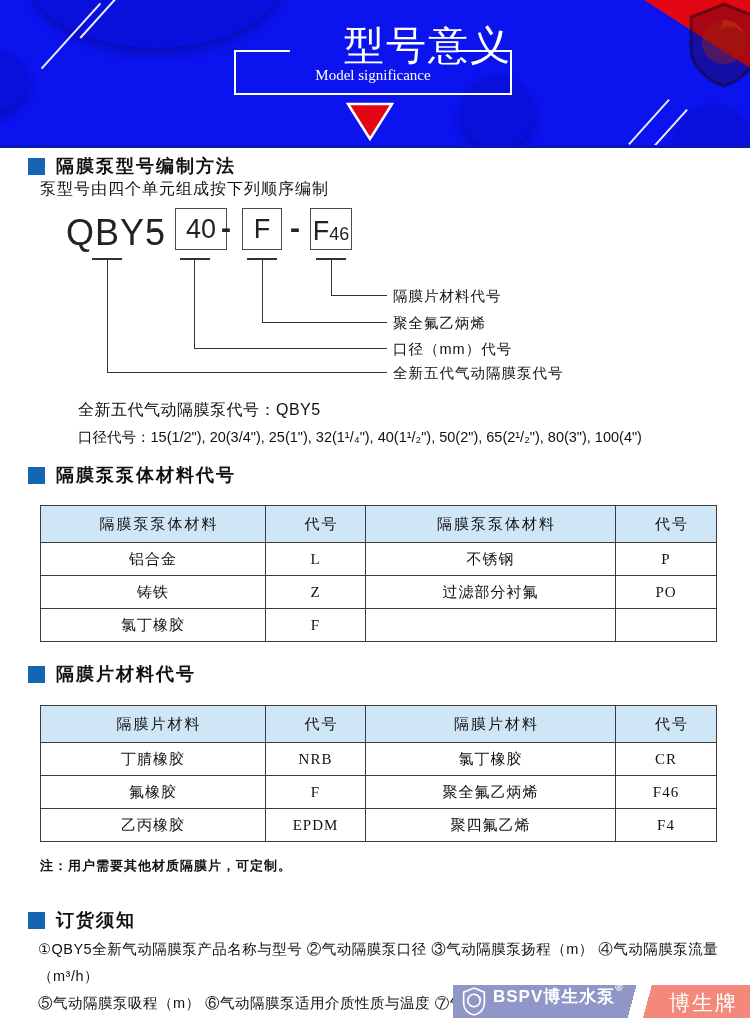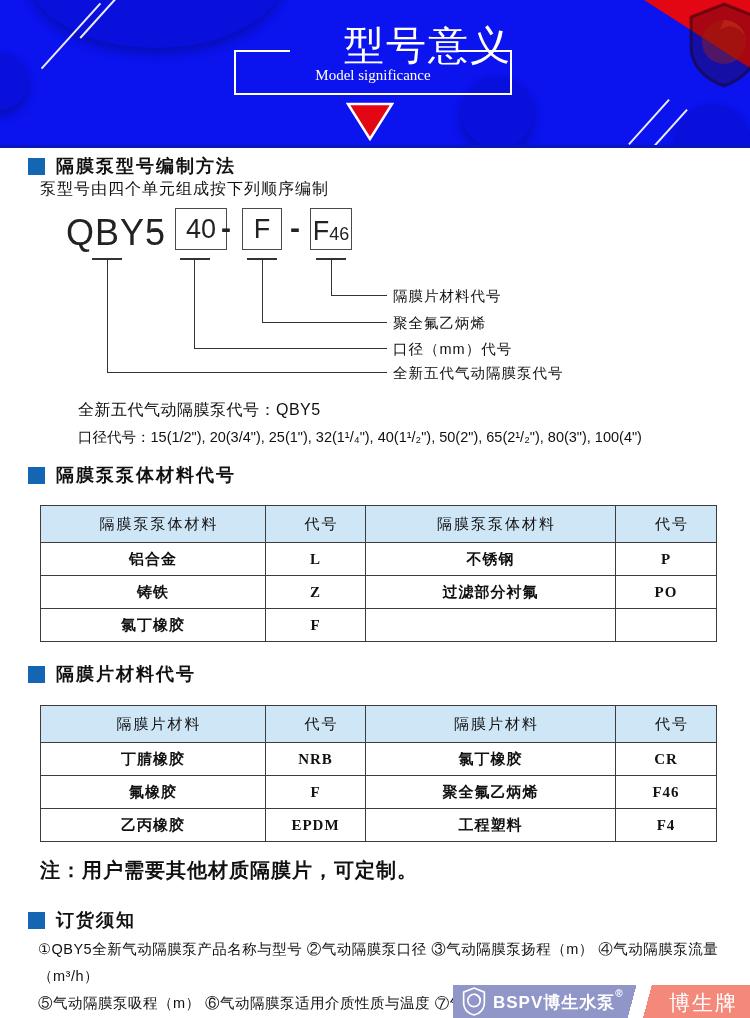--- a/index.html
+++ b/index.html
@@ -69,33 +69,33 @@
   .series-line { position:absolute; left:78px; top:400px; font-size:16px; color:#111; letter-spacing:.5px; }
   .dia-line { position:absolute; left:78px; top:428px; width:660px; font-size:14.5px; color:#111; }
 
   
   table.mat { position:absolute; left:40px; border-collapse:collapse; table-layout:fixed;
               width:676px; border:1.5px solid #333; }
   .tb1 { top:505px; } .tb2 { top:705px; }
   table.mat th, table.mat td { border:1px solid #3c3c3c; text-align:center; vertical-align:middle;
                                font-size:15px; color:#111; font-weight:normal; }
   table.mat th { height:37px; background:#cfe6f7; letter-spacing:2px;padding-left:12px; }
-  table.mat td { height:33px; letter-spacing:1px;font-weight:bold; }
+  table.mat td { height:33px; letter-spacing:1px; }
   td.code { font-family:"Liberation Serif", serif; letter-spacing:.5px; }
 
-  .note-line { position:absolute; left:40px; top:857px; font-size:20px; font-weight:bold; letter-spacing:1px; color:#111; }
+  .note-line { position:absolute; left:40px; top:857px; font-size:13px; font-weight:bold; letter-spacing:1px; color:#111; }
 
   .order-lines { position:absolute; left:38px; top:936px; width:700px;
                  font-size:14.5px; line-height:27px; letter-spacing:.5px; color:#111; }
 
   
   .footer-bar { position:absolute; left:453px; top:985px; width:297px; height:33px;
                 background:linear-gradient(105deg, #9196c8 0%, #9196c8 60%, #ffffff 60%, #ffffff 65%, #f4897b 65%, #f4897b 100%); }
   .f-shield { position:absolute; left:8px; top:2px; }
-  .f-brand { position:absolute; left:40px; top:6px; font-size:17px; font-weight:bold; color:#fff; letter-spacing:1px; }
+  .f-brand { position:absolute; left:40px; top:0; font-size:17px; font-weight:bold; color:#fff; letter-spacing:1px; }
   .f-reg { font-size:10px; vertical-align:top; position:relative; top:-3px; }
   .f-badge { position:absolute; right:12px; top:4px; font-size:21px; font-weight:normal; color:#fff; letter-spacing:2px; }
 </style>
 </head>
 <body>
 
 <div class="page">
 
   <div class="banner">
     <div class="circ circ-a"></div>
@@ -228,21 +228,21 @@
     </tr>
     <tr>
       <td>氟橡胶</td>
       <td class="code">F</td>
       <td>聚全氟乙炳烯</td>
       <td class="code">F46</td>
     </tr>
     <tr>
       <td>乙丙橡胶</td>
       <td class="code">EPDM</td>
-      <td>工程塑料</td>
+      <td>聚四氟乙烯</td>
       <td class="code">F4</td>
     </tr>
   </tbody>
     </table>
 
   <div class="note-line">注：用户需要其他材质隔膜片，可定制。</div>
 
   <div class="sec-head h4">
     <span class="sq"></span>
     <b>订货须知</b>

